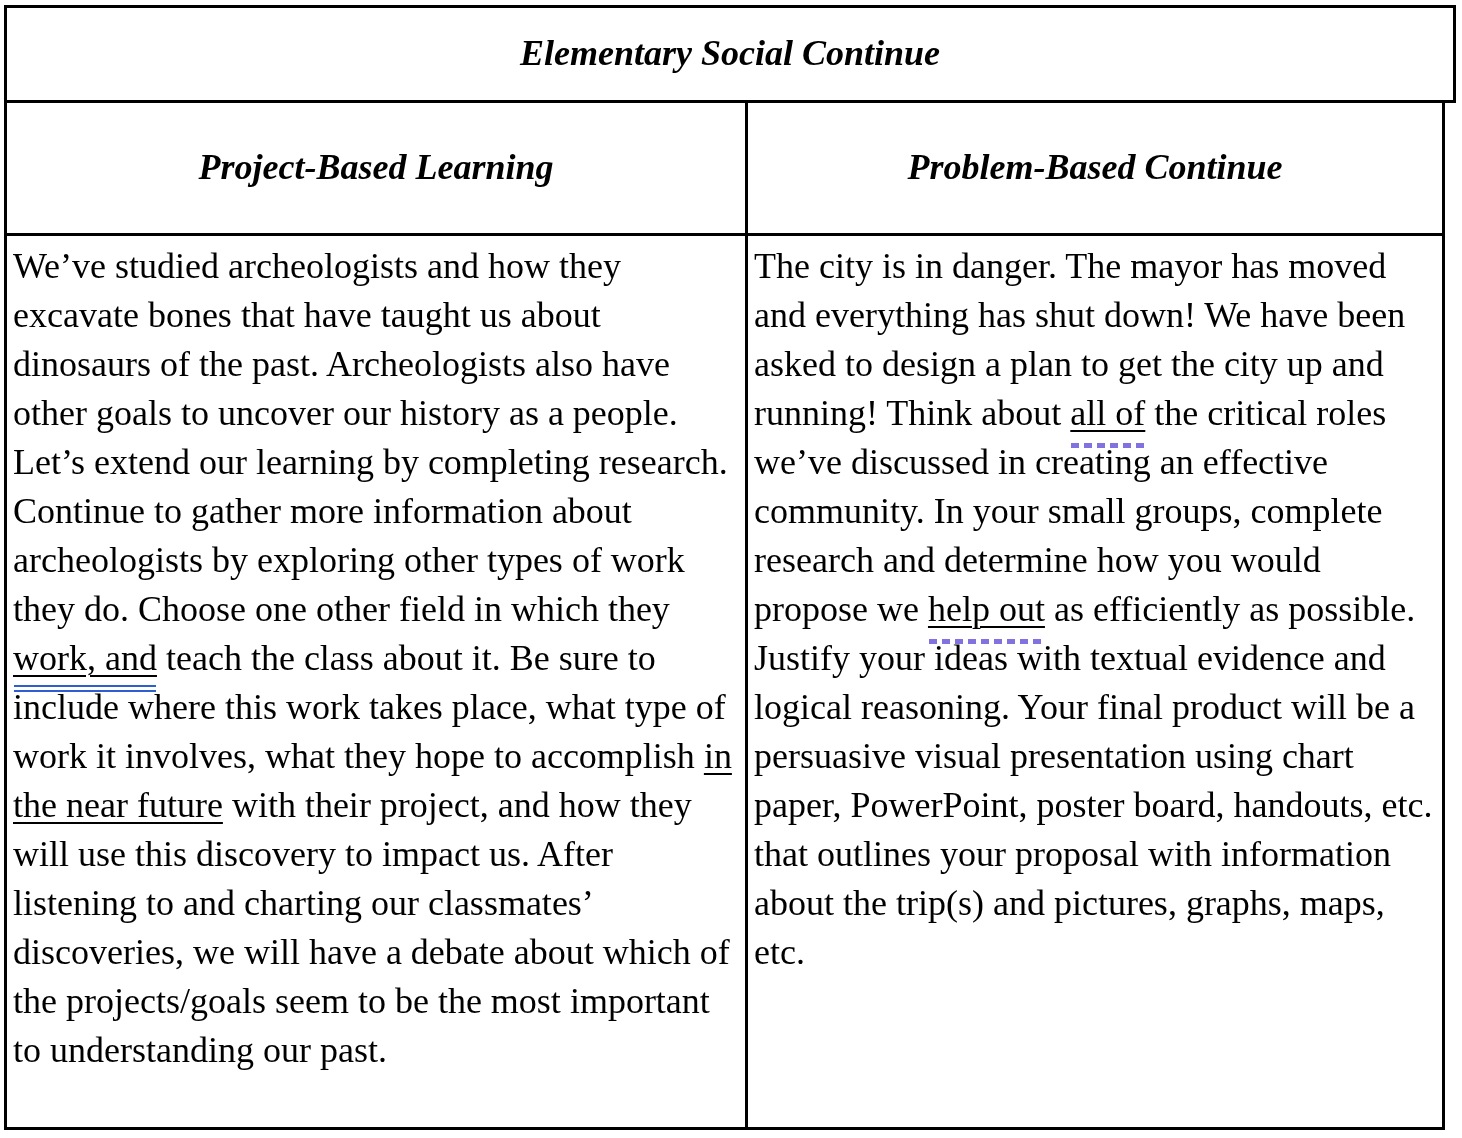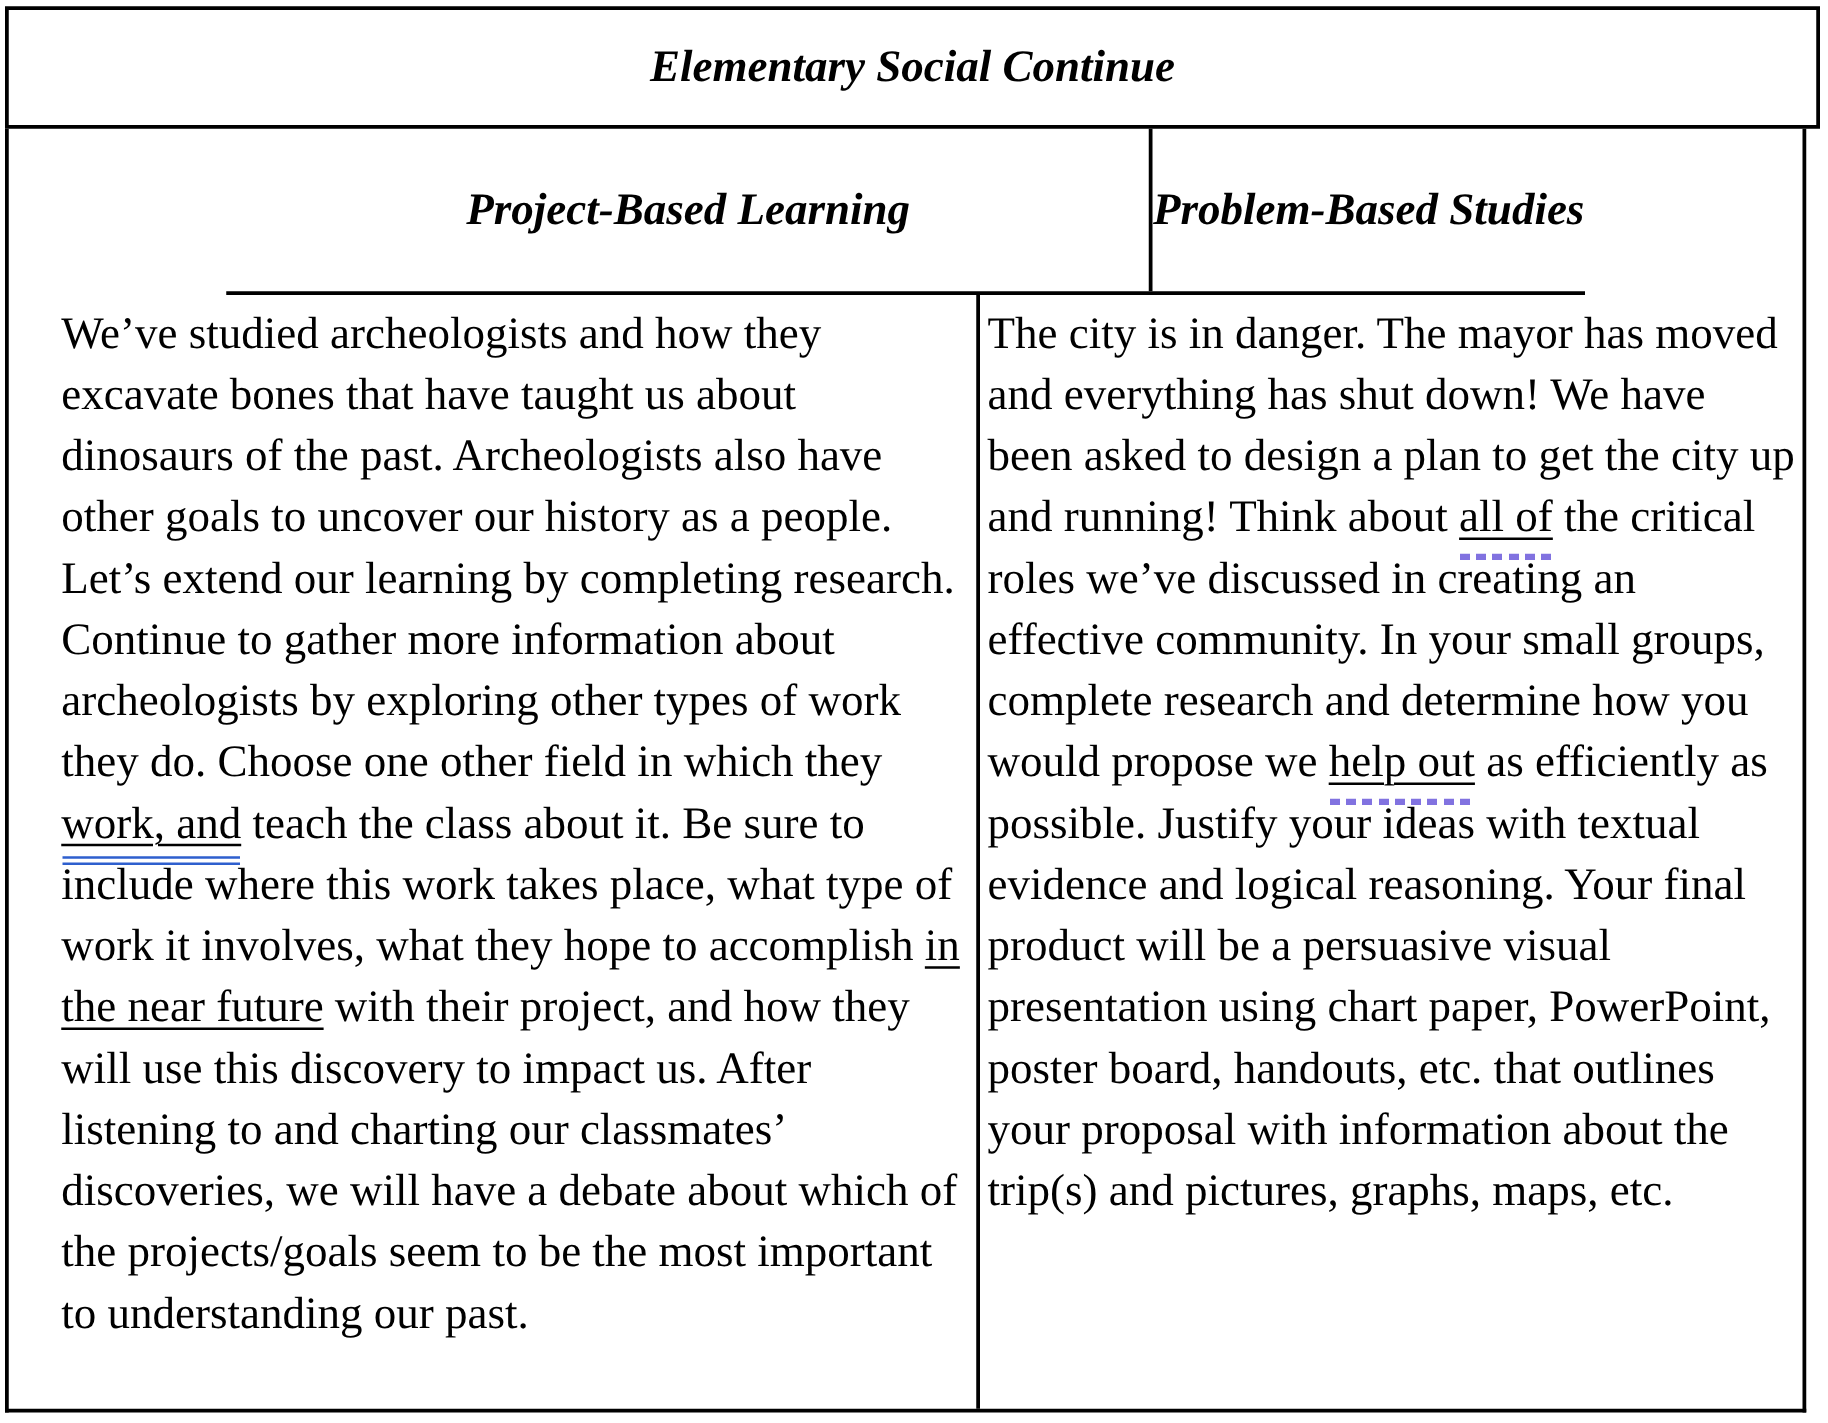--- a/index.html
+++ b/index.html
@@ -40,33 +40,31 @@
     position: absolute;
     left: 4px;
     top: 103px;
     width: 1441px;
     height: 1027px;
     box-sizing: border-box;
     border: 3px solid var(--border, #000000);
     border-top: none;
     display: flex;
     flex-direction: column;
-    align-items: center;
   }
   .header-row {
     display: flex;
     height: 130px;
     border-bottom: 3px solid var(--border, #000000);
     flex: 0 0 auto;
   }
   .body-row {
     display: flex;
     flex: 1 1 auto;
     min-height: 0;
-    padding-left: 36px;
   }
   .col-left {
     width: 741px;
     box-sizing: border-box;
     border-right: 3px solid var(--border, #000000);
     flex: 0 0 auto;
   }
   .col-right {
     flex: 1 1 auto;
     min-width: 0;
@@ -128,21 +126,21 @@
     <div class="heading">Elementary Social Continue</div>
   </div>
 
   <div class="table-box">
 
     <div class="header-row">
       <div class="col-left header-cell">
         <div class="heading">Project-Based Learning</div>
       </div>
       <div class="col-right header-cell">
-        <div class="heading">Problem-Based Studies</div>
+        <div class="heading">Problem-Based Continue</div>
       </div>
     </div>
 
     <div class="body-row">
       <div class="col-left body-cell"><span>We’ve studied archeologists and how they excavate bones that have taught us about dinosaurs of the past. Archeologists also have other goals to uncover our history as a people. Let’s extend our learning by completing research. Continue to gather more information about archeologists by exploring other types of work they do. Choose one other field in which they </span><span class="marked mark-double u">work, and</span><span> teach the class about it. Be sure to include where this work takes place, what type of work it involves, what they hope to accomplish </span><span class="marked mark-dashed u">in the near future</span><span> with their project, and how they will use this discovery to impact us. After listening to and charting our classmates’ discoveries, we will have a debate about which of the projects/goals seem to be the most important to understanding our past.</span></div>
       <div class="col-right body-cell"><span>The city is in danger. The mayor has moved and everything has shut down! We have been asked to design a plan to get the city up and running! Think about </span><span class="marked mark-dashed u">all of</span><span> the critical roles we’ve discussed in creating an effective community. In your small groups, complete research and determine how you would propose we </span><span class="marked mark-dashed u">help out</span><span> as efficiently as possible. Justify your ideas with textual evidence and logical reasoning. Your final product will be a persuasive visual presentation using chart paper, PowerPoint, poster board, handouts, etc. that outlines your proposal with information about the trip(s) and pictures, graphs, maps, etc.</span></div>
     </div>
 
   </div>
 </div>

